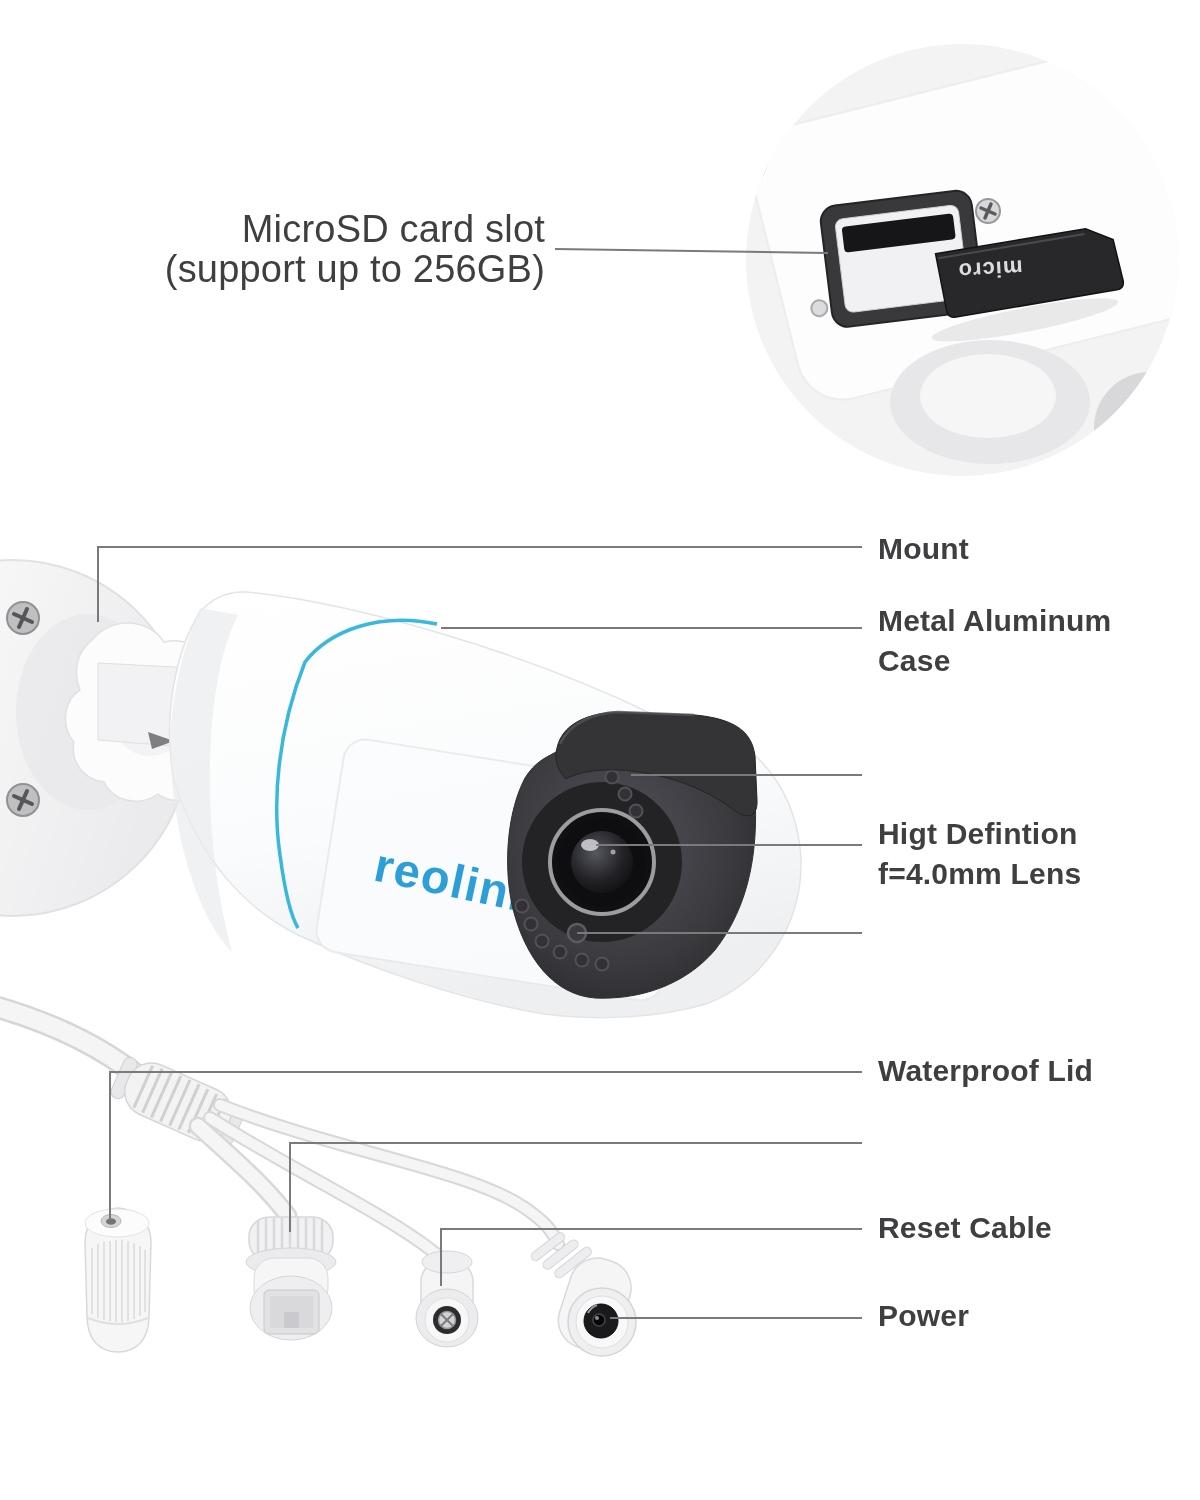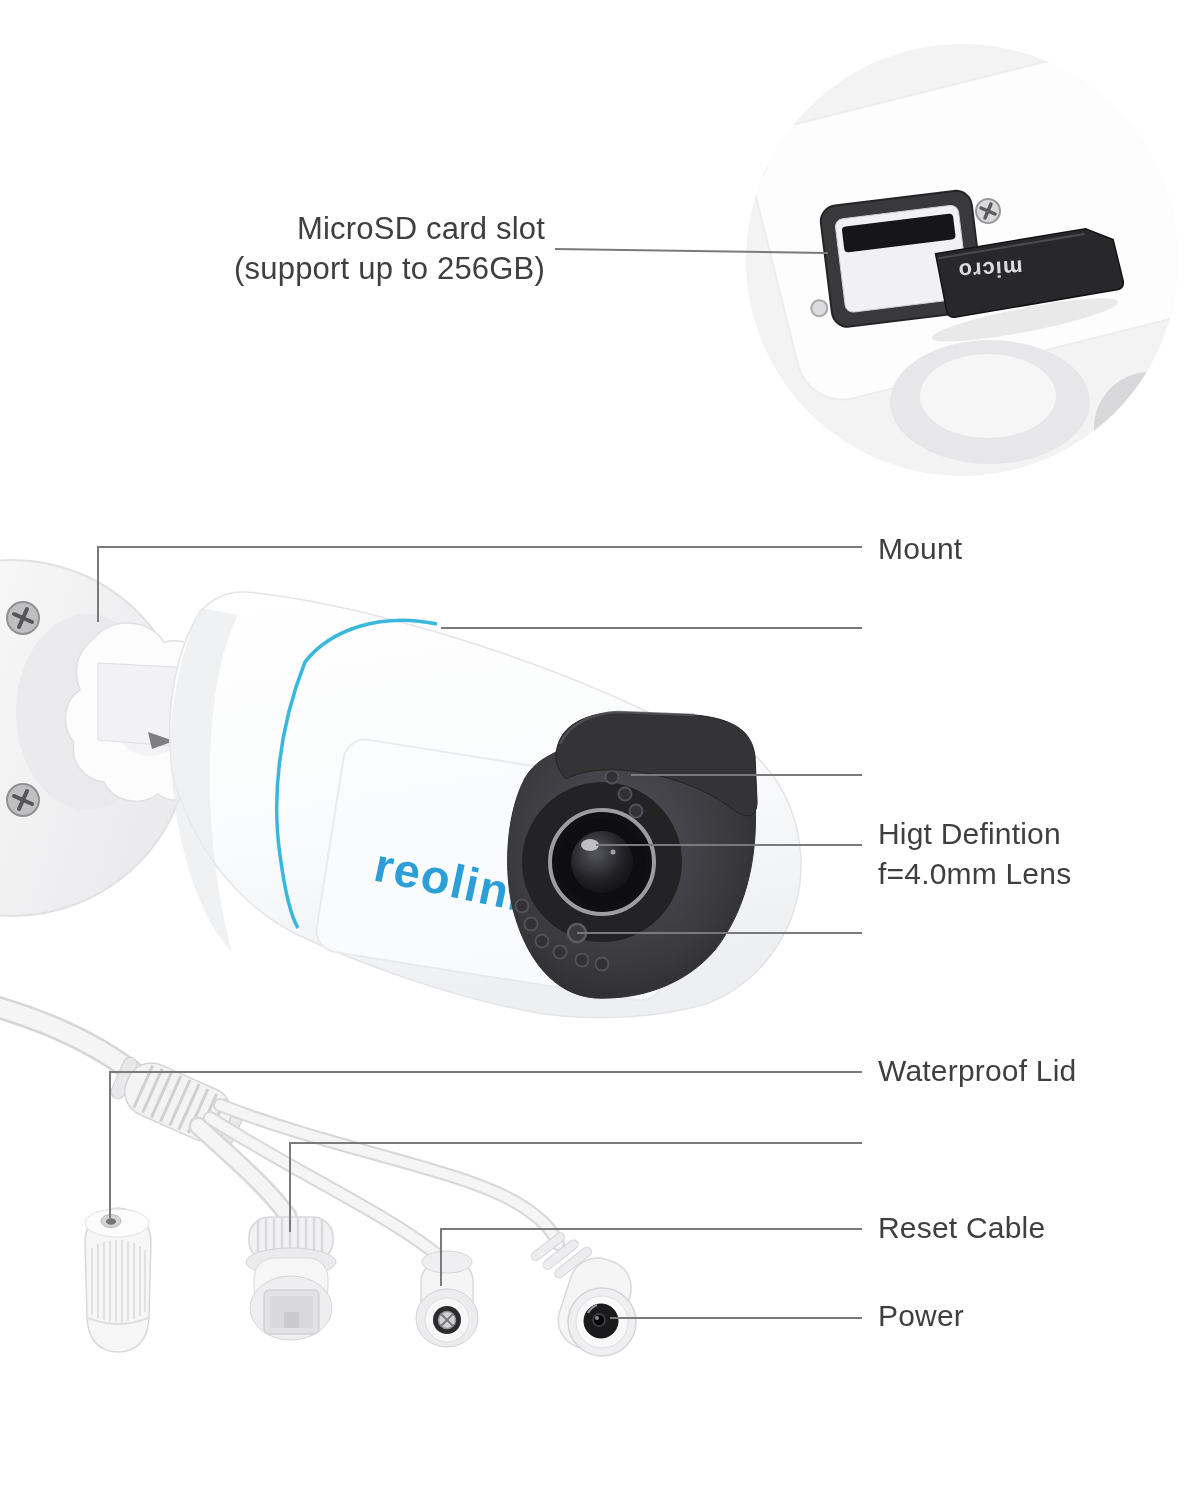--- a/index.html
+++ b/index.html
@@ -3,34 +3,34 @@
 <meta charset="utf-8">
 <style>
   html,body{margin:0;padding:0;background:#ffffff;}
   .stage{
     position:relative;width:1200px;height:1500px;background:#ffffff;
     overflow:hidden;font-family:"Liberation Sans",sans-serif;
   }
   .stage svg{position:absolute;left:0;top:0;}
   .callout{
     position:absolute;left:878px;font-size:30px;line-height:40px;
-    color:#3f3f42;white-space:pre-line;letter-spacing:.2px;font-weight:400;
+    color:#3f3f42;white-space:pre-line;letter-spacing:.2px;font-weight:700;
   }
   .c-mount{top:529px;}
   .c-case{top:601px;}
   .c-ir{top:759px;}
   .c-lens{top:814px;}
   .c-daylight{top:911px;}
   .c-waterproof{top:1051px;}
   .c-network{top:1120px;}
   .c-reset{top:1208px;}
   .c-power{top:1296px;text-align:right;}
   .microsd-label{
     position:absolute;right:655px;top:209px;text-align:right;
-    font-size:31px;line-height:40px;color:#3f3f42;white-space:pre-line;
+    font-size:38px;line-height:40px;color:#3f3f42;white-space:pre-line;
     letter-spacing:.2px;font-weight:500;margin-left:16px;
   }
 </style>
 </head>
 <body>
 
 <div class="stage">
 
 <svg width="1200" height="1500" viewBox="0 0 1200 1500">
   <defs>
@@ -268,19 +268,21 @@
     <path d="M 110,1220 L 110,1072 L 862,1072"></path>
     <path d="M 290,1232 L 290,1143 L 862,1143"></path>
     <path d="M 441,1286 L 441,1229 L 862,1229"></path>
     <path d="M 610,1318 L 862,1318"></path>
   </g>
 </svg>
 
 <div class="microsd-label">MicroSD card slot
 (support up to 256GB)</div>
 <div class="callout c-mount">Mount</div>
+<div class="callout c-case">Metal Aluminum
+Case</div>
 <div class="callout c-lens">Higt Defintion
 f=4.0mm Lens</div>
 <div class="callout c-waterproof">Waterproof Lid</div>
 <div class="callout c-reset">Reset Cable</div>
 <div class="callout c-power">Power</div>
 
 </div>
 
 </body></html>

